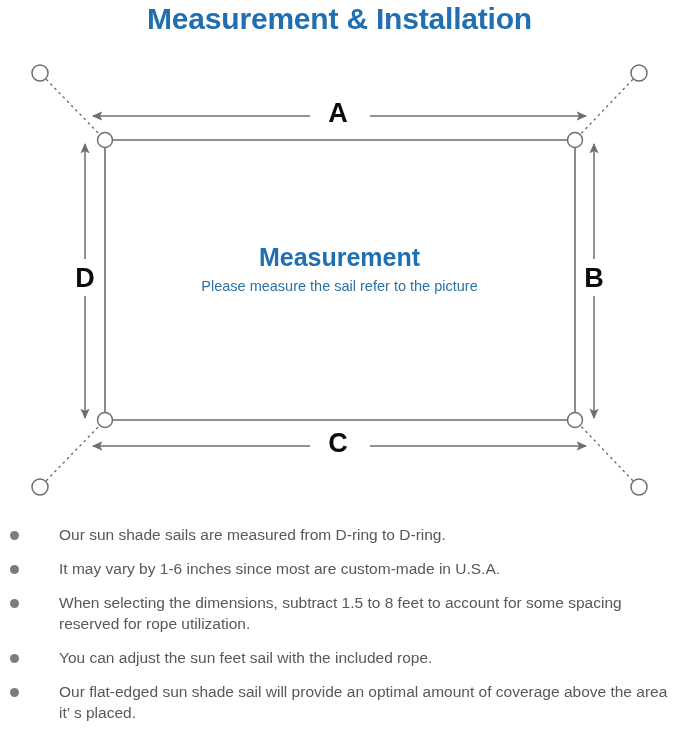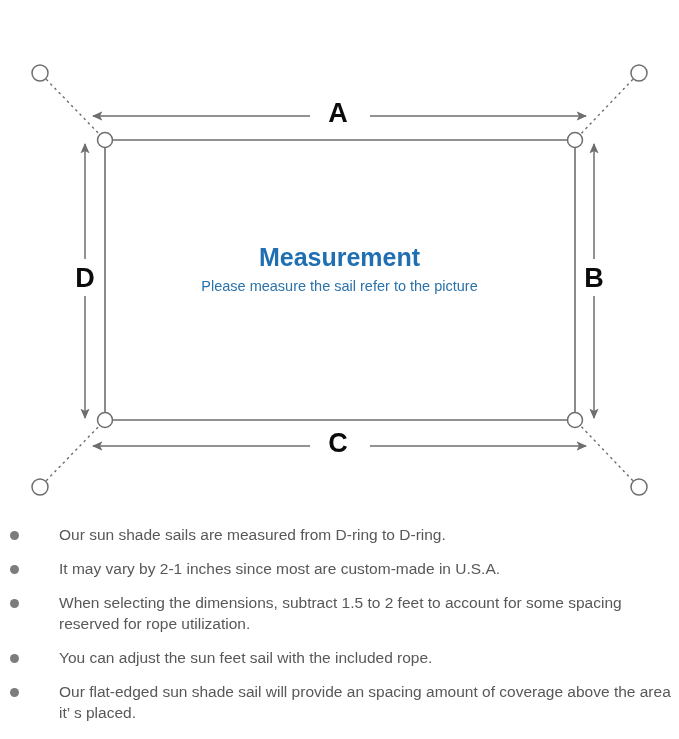--- a/index.html
+++ b/index.html
@@ -113,20 +113,21 @@
     line-height: 21px;
     color: #58585a;
     margin-left: 28px;
   }
 </style>
 </head>
 <body>
 
 <div id="page">
 
+  <div class="title">Measurement &amp; Installation</div>
 
   <svg class="diagram" viewBox="0 0 679 470" width="679" height="470">
 
     <g stroke="#6e6e6e" stroke-width="1.4" stroke-dasharray="2.5 3.5" fill="none">
       <line x1="42" y1="31" x2="105" y2="96"></line>
       <line x1="637" y1="31" x2="575" y2="96"></line>
       <line x1="42" y1="441" x2="105" y2="376"></line>
       <line x1="637" y1="441" x2="575" y2="376"></line>
     </g>
 
@@ -181,29 +182,29 @@
   <div class="dim dim-c">C</div>
   <div class="dim dim-d">D</div>
 
   <div class="bullets">
     <div class="bullet-row">
       <span class="bullet-dot"></span>
       <span class="bullet-text">Our sun shade sails are measured from D-ring to D-ring.</span>
     </div>
     <div class="bullet-row">
       <span class="bullet-dot"></span>
-      <span class="bullet-text">It may vary by 2-1 inches since most are custom-made in U.S.A.</span>
-    </div>
-    <div class="bullet-row">
-      <span class="bullet-dot"></span>
-      <span class="bullet-text">When selecting the dimensions, subtract 1.5 to 2 feet to account for some spacing reserved for rope utilization.</span>
+      <span class="bullet-text">It may vary by 1-6 inches since most are custom-made in U.S.A.</span>
+    </div>
+    <div class="bullet-row">
+      <span class="bullet-dot"></span>
+      <span class="bullet-text">When selecting the dimensions, subtract 1.5 to 8 feet to account for some spacing reserved for rope utilization.</span>
     </div>
     <div class="bullet-row">
       <span class="bullet-dot"></span>
       <span class="bullet-text">You can adjust the sun feet sail with the included rope.</span>
     </div>
     <div class="bullet-row">
       <span class="bullet-dot"></span>
-      <span class="bullet-text">Our flat-edged sun shade sail will provide an spacing amount of coverage above the area it’ s placed.</span>
+      <span class="bullet-text">Our flat-edged sun shade sail will provide an optimal amount of coverage above the area it’ s placed.</span>
     </div>
   </div>
 
 </div>
 
 </body></html>

